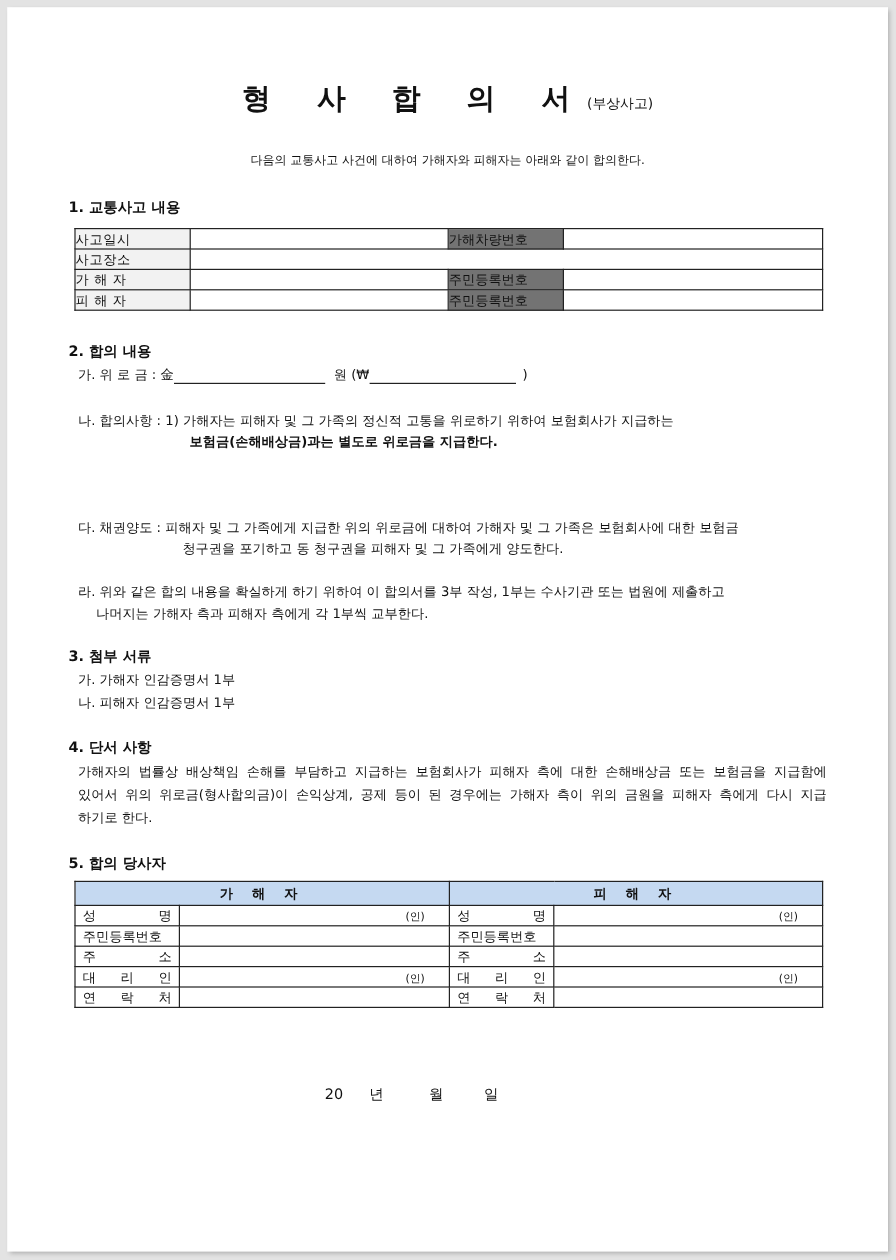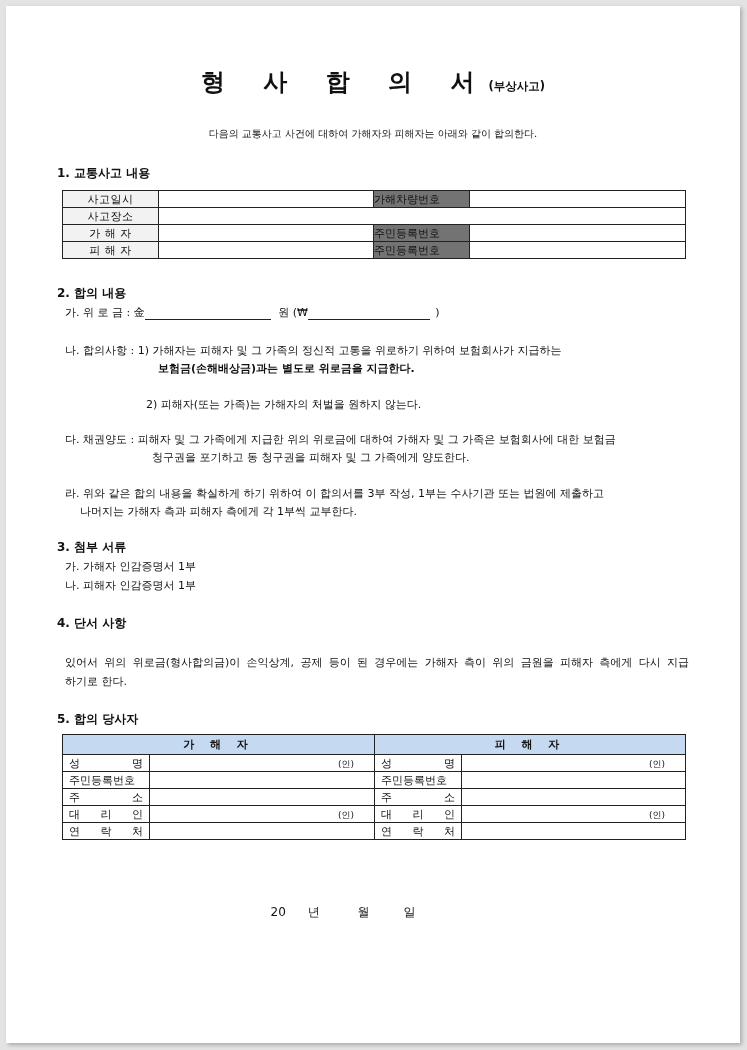--- a/index.html
+++ b/index.html
@@ -3,28 +3,28 @@
 <meta charset="utf-8">
 <style>
   html, body { margin:0; padding:0; }
   body { width:747px; height:1050px; background:#e3e3e3; position:relative; overflow:hidden;
          font-family:"DejaVu Sans","Liberation Sans",sans-serif; color:#111; }
   .page { position:absolute; left:6px; top:6px; width:734px; height:1037px; background:#fff;
           box-shadow: 2px 2px 4px rgba(0,0,0,0.25); }
   .abs { position:absolute; white-space:nowrap; }
   .title { left:0; width:734px; top:60px; text-align:center; }
   .title .main { font-size:24px; font-weight:bold; letter-spacing:15px; }
-  .title .sub { font-size:11.5px; letter-spacing:0; margin-left:-6px;font-weight:bold; }
+  .title .sub { font-size:11.5px; letter-spacing:0; margin-left:-6px; }
   .intro { left:0; width:734px; top:121px; text-align:center; font-size:10px; }
   .h { font-size:12px; font-weight:bold; }
   .t { font-size:11px; }
   table { border-collapse:collapse; position:absolute; }
   table.info { left:56px; top:184px; width:624px; border:1.5px solid #222; }
   table.info td { border:1px solid #222; height:16px; padding:0; font-size:11px; }
-  table.info td.lbl { background:#f2f2f2; text-align:center; width:95px; letter-spacing:0.5px;margin-top:14px; }
+  table.info td.lbl { background:#f2f2f2; text-align:left; width:95px; letter-spacing:0.5px;margin-top:14px; }
   table.info td.lbl2 { background:#737373; text-align:left; width:95px; }
   table.party { left:56px; top:728px; width:624px; border:1.5px solid #222; }
   table.party th { background:#c5d9f1; font-size:11px; font-weight:bold; height:17px; border:1px solid #222; letter-spacing:6px; }
   table.party td { border:1px solid #222; height:16px; padding:0 6px; font-size:11px; }
   table.party td.plbl { width:74px; padding:0 6px; }
   .spread { display:flex; justify-content:space-between; }
   .seal { float:right; font-size:9px; margin-right:14px; margin-top:2px; }
   .uline { display:inline-block; border-bottom:1px solid #222; vertical-align:bottom; height:12px; }
   .date { left:0; width:674px; top:898px; text-align:center; font-size:12px; word-spacing:0; }
   .date span { display:inline-block; }
@@ -73,33 +73,33 @@
   <div class="abs t" style="left:59px; top:299px;">
     <span>가. 위 로 금 : 金</span><span class="uline" style="width:126px;"></span>
     <span style="margin-left:4px">원 (₩</span><span class="uline" style="width:122px;"></span>
     <span style="margin-left:2px">)</span>
   </div>
 
   <div class="abs t" style="left:59px; top:337px;">
     <span>나. 합의사항 : </span><span>1) 가해자는 피해자 및 그 가족의 정신적 고통을 위로하기 위하여 보험회사가 지급하는</span>
   </div>
   <div class="abs t" style="left:152px; top:355px;font-weight:bold;">보험금(손해배상금)과는 별도로 위로금을 지급한다.</div>
-  <div class="abs t" style="left:140px; top:391px;">2) 피해자(또는 가족)는 가해자의 처벌을 원하지 않는다.</div>
 
   <div class="abs t" style="left:59px; top:426px;">다. 채권양도 : 피해자 및 그 가족에게 지급한 위의 위로금에 대하여 가해자 및 그 가족은 보험회사에 대한 보험금</div>
   <div class="abs t" style="left:146px; top:444px;">청구권을 포기하고 동 청구권을 피해자 및 그 가족에게 양도한다.</div>
 
   <div class="abs t" style="left:59px; top:480px;">라. 위와 같은 합의 내용을 확실하게 하기 위하여 이 합의서를 3부 작성, 1부는 수사기관 또는 법원에 제출하고</div>
   <div class="abs t" style="left:74px; top:498px;">나머지는 가해자 측과 피해자 측에게 각 1부씩 교부한다.</div>
 
   <div class="abs h" style="left:51px; top:533px;">3. 첨부 서류</div>
   <div class="abs t" style="left:59px; top:553px;text-align:right;">가. 가해자 인감증명서 1부</div>
   <div class="abs t" style="left:59px; top:572px;">나. 피해자 인감증명서 1부</div>
 
   <div class="abs h" style="left:51px; top:609px;">4. 단서 사항</div>
+  <div class="abs t" style="left:59px; top:630px; width:624px; text-align:justify; text-align-last:justify;">가해자의 법률상 배상책임 손해를 부담하고 지급하는 보험회사가 피해자 측에 대한 손해배상금 또는 보험금을 지급함에</div>
   <div class="abs t" style="left:59px; top:649px; width:624px; text-align:justify; text-align-last:justify;">있어서 위의 위로금(형사합의금)이 손익상계, 공제 등이 된 경우에는 가해자 측이 위의 금원을 피해자 측에게 다시 지급</div>
   <div class="abs t" style="left:59px; top:668px;">하기로 한다.</div>
 
   <div class="abs h" style="left:51px; top:705px;">5. 합의 당사자</div>
   <table class="party">
     <tbody>
         <tr>
       <th colspan="2">가 해 자</th>
       <th colspan="2">피 해 자</th>
     </tr>

